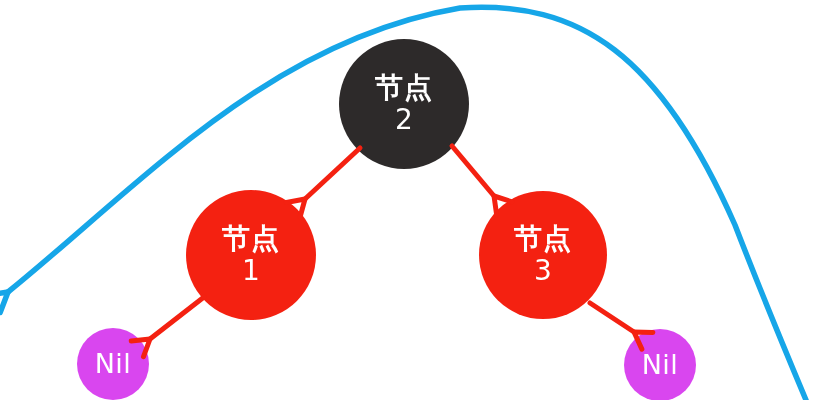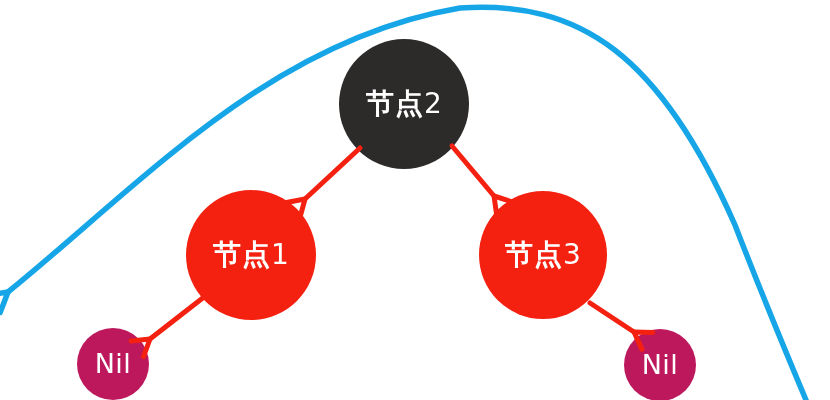--- a/index.html
+++ b/index.html
@@ -12,33 +12,33 @@
     position: relative;
     width: 830px;
     height: 400px;
     background: #ffffff;
     overflow: hidden;
   }
   .node {
     position: absolute;
     border-radius: 50%;
     display: flex;
-    flex-direction: row;
+    flex-direction: column;
     align-items: center;
     justify-content: center;
     color: #ffffff;
     text-align: center;
     line-height: 1.15;
     z-index: 1;
   }
   .node .lbl { font-size: 28px; font-weight: 600; letter-spacing: 1px; }
   .node .val { font-size: 28px; font-weight: 500; }
   .node-black { background: #2d2a2a; }
   .node-red   { background: #f42111; }
-  .node-nil   { background: #be185d; }
+  .node-nil   { background: #d946ef; }
   .node-nil .lbl { font-size: 27px; font-weight: 500; letter-spacing: 0.5px; }
 
   #n-root  { left: 339px; top:  39px; width: 130px; height: 130px; }
   #n-left  { left: 186px; top: 190px; width: 130px; height: 130px; }
   #n-right { left: 479px; top: 191px; width: 128px; height: 128px; }
   #n-nil-l { left:  77px; top: 328px; width:  72px; height:  72px; }
   #n-nil-r { left: 624px; top: 329px; width:  72px; height:  72px; }
 
   svg.overlay {
     position: absolute;

